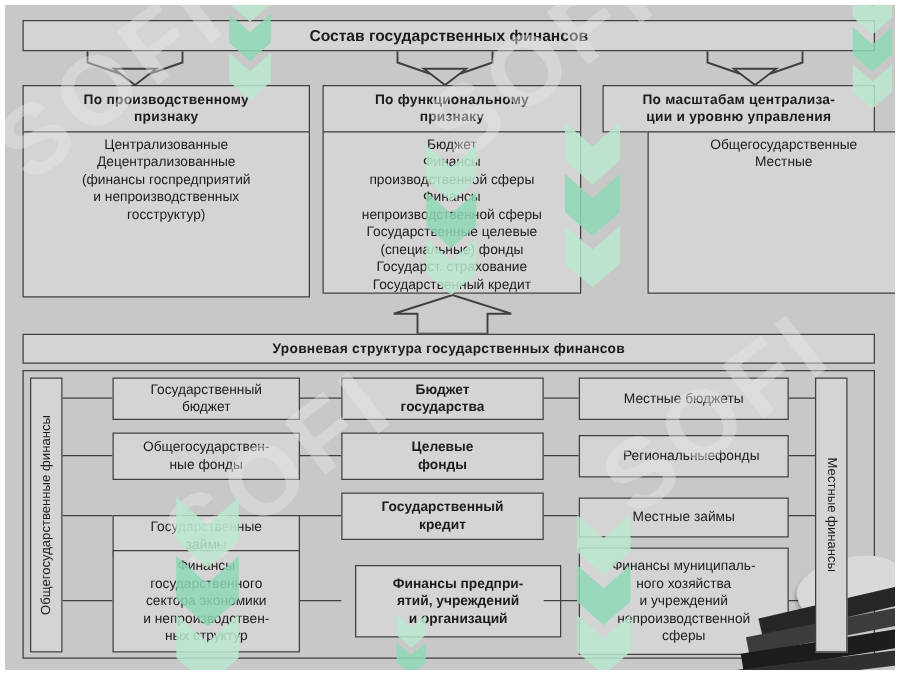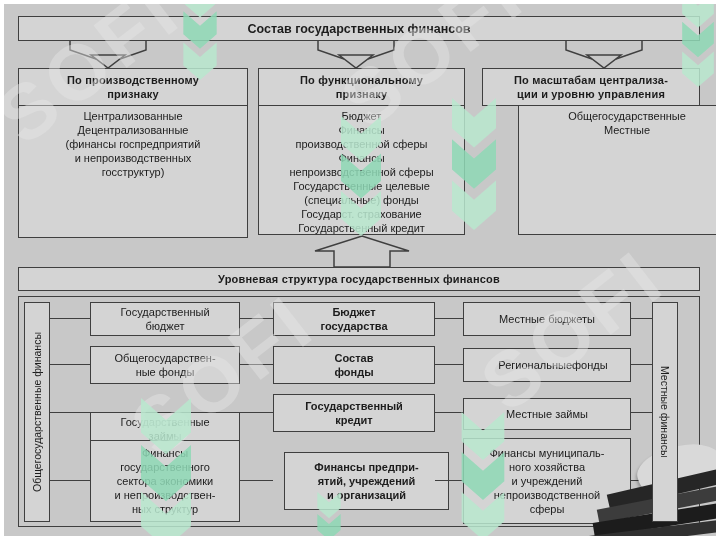--- a/index.html
+++ b/index.html
@@ -113,21 +113,21 @@
   <div class="box bold" style="left:273px; top:302px; width:162px; height:34px;">Бюджет
 государства</div>
   <div class="hline" style="left:435px; top:318px; width:28px;"></div>
   <div class="box" style="left:463px; top:302px; width:168px; height:34px;">Местные бюджеты</div>
   <div class="hline" style="left:631px; top:318px; width:21px;"></div>
 
   <div class="hline" style="left:50px;  top:364px; width:40px;"></div>
   <div class="box" style="left:90px; top:346px; width:150px; height:38px;">Общегосударствен-
 ные фонды</div>
   <div class="hline" style="left:240px; top:364px; width:33px;"></div>
-  <div class="box bold" style="left:273px; top:346px; width:162px; height:38px;">Состав
+  <div class="box bold" style="left:273px; top:346px; width:162px; height:38px;">Целевые
 фонды</div>
   <div class="hline" style="left:435px; top:364px; width:28px;"></div>
   <div class="box" style="left:463px; top:348px; width:168px; height:34px;padding-left:12px;">Региональныефонды</div>
   <div class="hline" style="left:631px; top:364px; width:21px;"></div>
 
   <div class="hline" style="left:50px;  top:412px; width:40px;"></div>
   <div class="box" style="left:90px; top:412px; width:150px; height:34px;">Государственные
 займы</div>
   <div class="hline" style="left:240px; top:412px; width:33px;"></div>
   <div class="box bold" style="left:273px; top:394px; width:162px; height:38px;">Государственный

